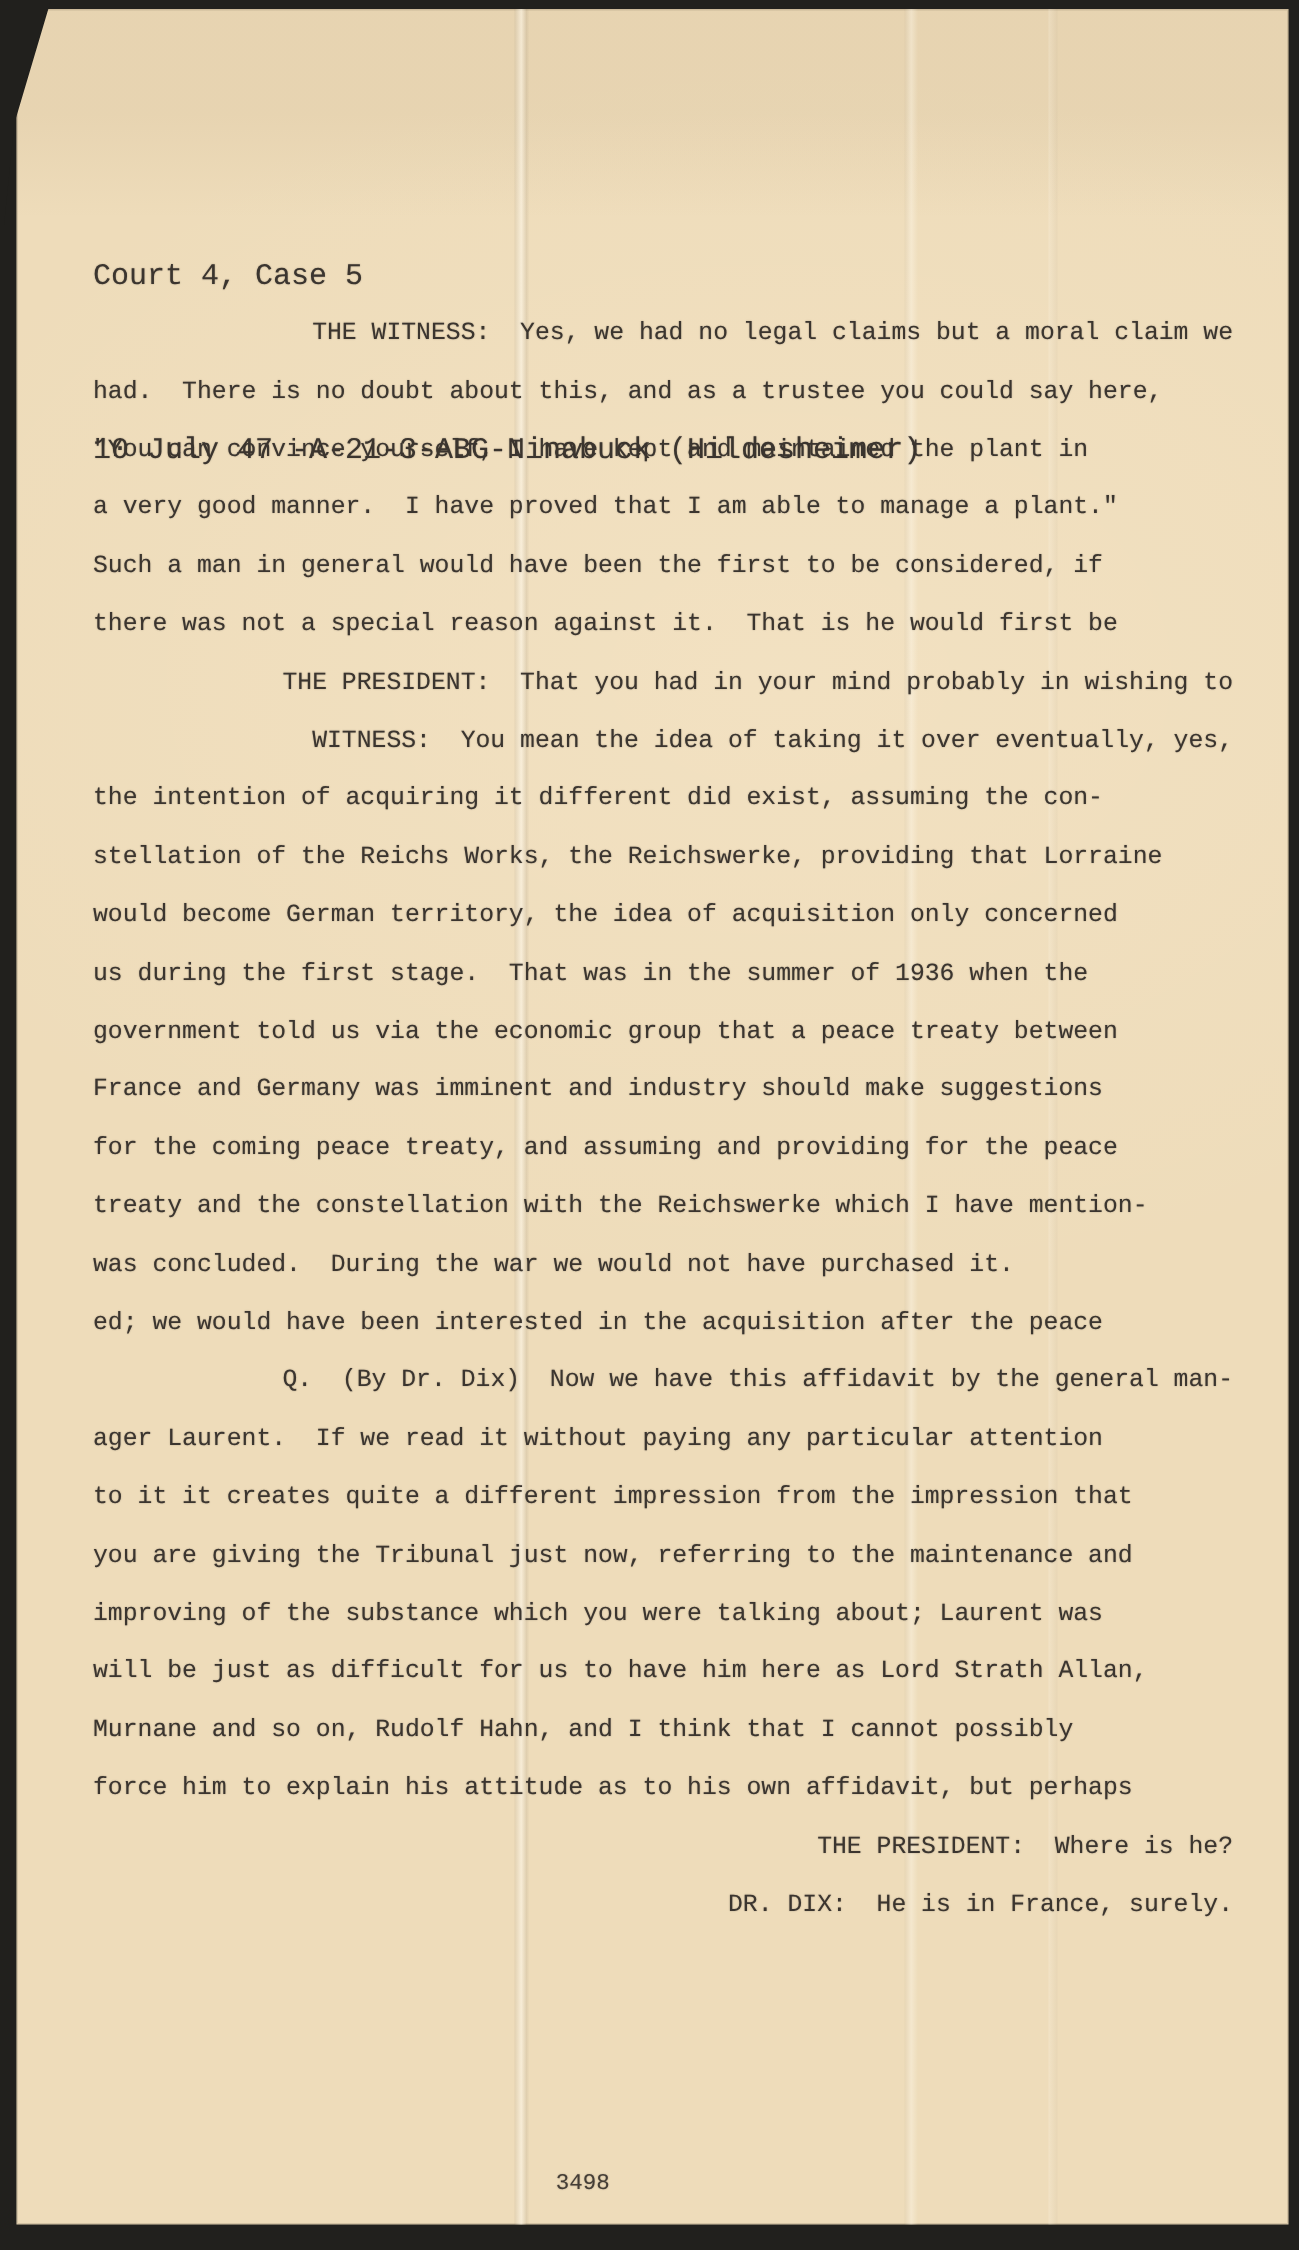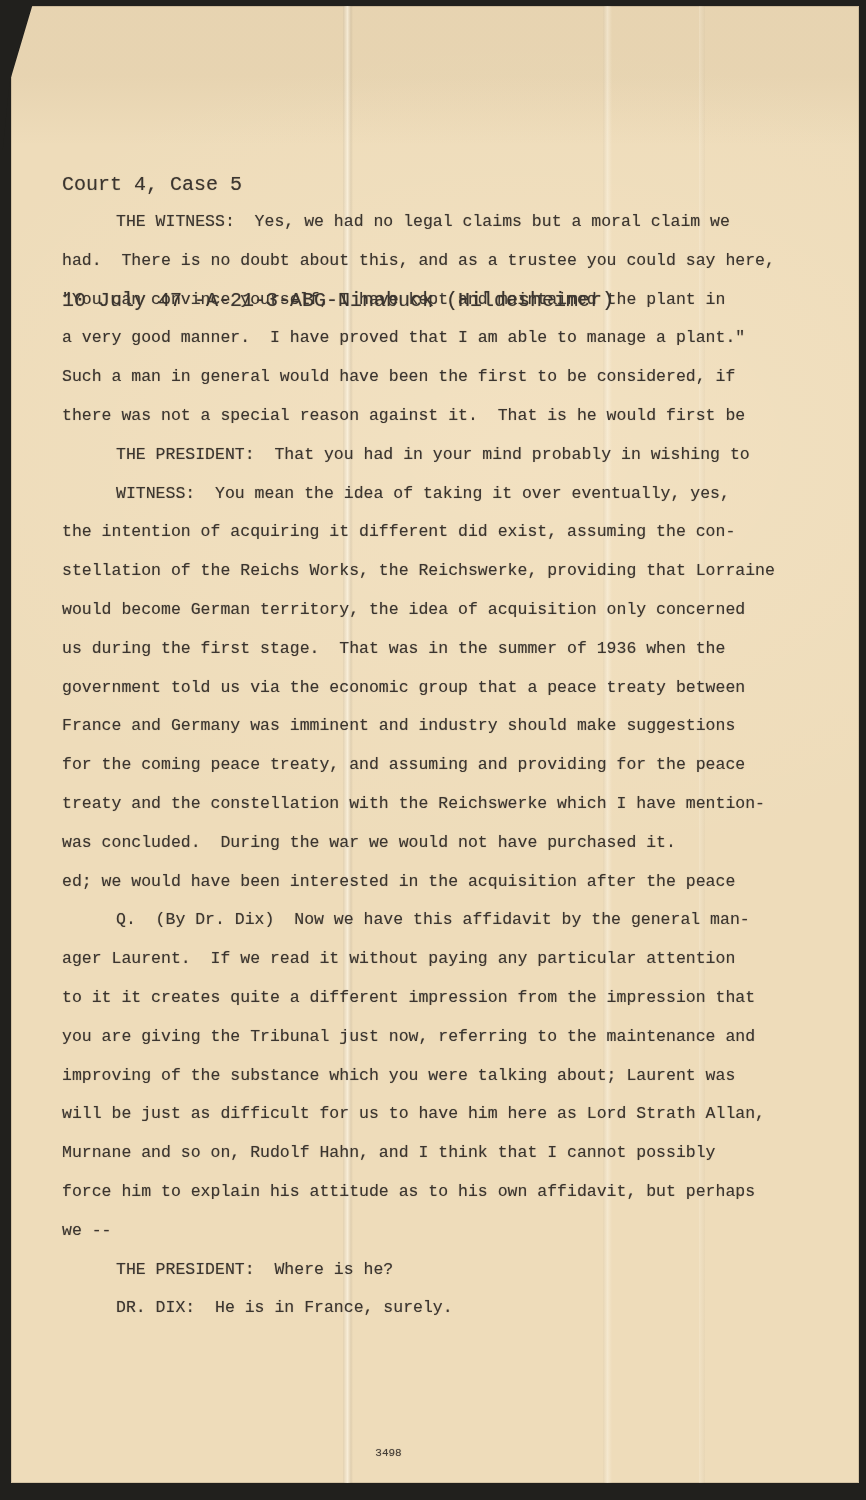--- a/index.html
+++ b/index.html
@@ -67,29 +67,29 @@
     position: absolute;
     left: 62px;
     top: 203px;
     width: 760px;
     color: #3b352f;
     font-size: 16.5px;
     line-height: 38.8px;
     text-shadow: 0 0 1px rgba(58,52,44,0.45);
   }
   .line { white-space: pre; }
-  .line.indent { padding-left: 54px; }
+  .line.indent { padding-left: 54px; text-align: right; }
   .page-number {
     position: absolute;
     left: 0;
     top: 1447px;
     width: 777px;
     text-align: center;
     color: #453e36;
-    font-size: 11px;
+    font-size: 15px;
     text-shadow: 0 0 1px rgba(58,52,44,0.45);
   }
 </style>
 </head>
 <body>
 
 <div class="paper">
   <div class="fold-line fold-a"></div>
   <div class="fold-line fold-b"></div>
   <div class="fold-line fold-c"></div>
@@ -122,18 +122,17 @@
     <div class="line">was concluded.  During the war we would not have purchased it.</div>
     <div class="line">ed; we would have been interested in the acquisition after the peace</div>
     <div class="line indent">Q.  (By Dr. Dix)  Now we have this affidavit by the general man-</div>
     <div class="line">ager Laurent.  If we read it without paying any particular attention</div>
     <div class="line">to it it creates quite a different impression from the impression that</div>
     <div class="line">you are giving the Tribunal just now, referring to the maintenance and</div>
     <div class="line">improving of the substance which you were talking about; Laurent was</div>
     <div class="line">will be just as difficult for us to have him here as Lord Strath Allan,</div>
     <div class="line">Murnane and so on, Rudolf Hahn, and I think that I cannot possibly</div>
     <div class="line">force him to explain his attitude as to his own affidavit, but perhaps</div>
-    <div class="line">we --</div>
     <div class="line indent">THE PRESIDENT:  Where is he?</div>
     <div class="line indent">DR. DIX:  He is in France, surely.</div>
   </div>
 
 <div class="page-number">3498</div>
 
 </body></html>

